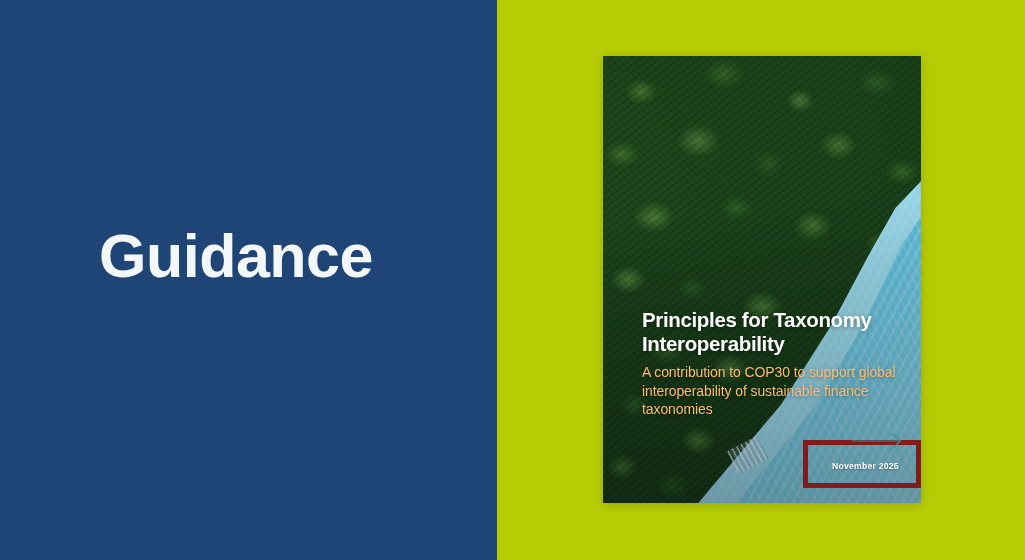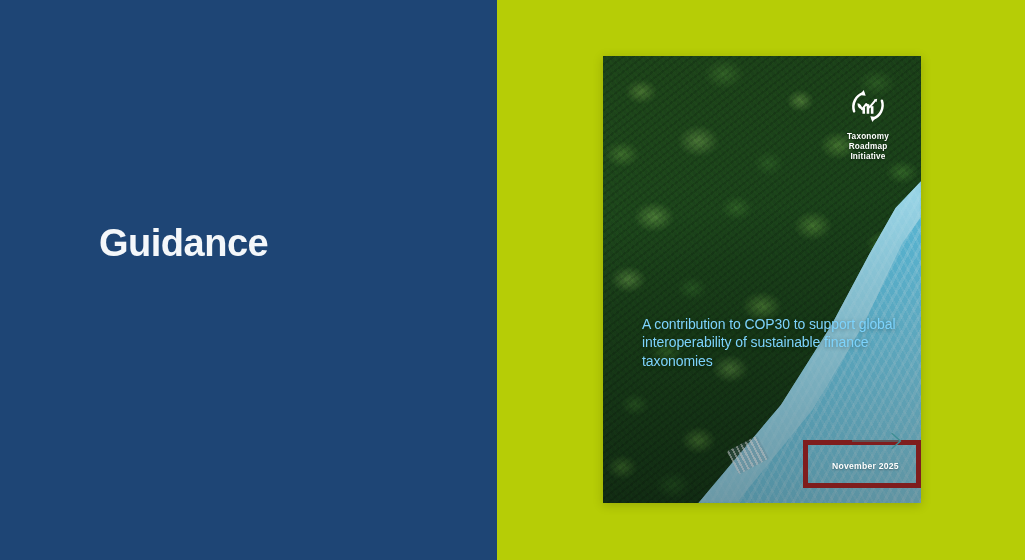--- a/index.html
+++ b/index.html
@@ -13,21 +13,21 @@
   
   .panel-left {
     width:497px; height:560px;
     background:#1e4575;
     position:relative;
     flex:0 0 497px;
   }
   .guidance-title {
     position:absolute;
     left:99px; top:224px;
-    font-size:38px;
+    font-size:61px;
     font-weight:bold;
     color:#f4f7fa;
     letter-spacing:-0.5px;
     line-height:1.05;
     white-space:nowrap;
   }
 
   
   .panel-right {
     width:528px; height:560px;
@@ -145,21 +145,21 @@
     font-weight:bold;
     color:#ffffff;
     line-height:1.18;
     letter-spacing:-0.35px;
     text-shadow:0 1px 4px rgba(0,0,0,.35);
   }
   .cover-subtitle {
     margin-top:7px;
     font-size:14px;
     font-weight:400;
-    color:#7dd3fc;
+    color:#fdba74;
     line-height:1.32;
     letter-spacing:-0.1px;
     text-shadow:0 1px 4px rgba(0,0,0,.35);
   }
 
   
   .date-badge {
     position:absolute;
     left:803px; top:440px;
     width:118px; height:48px;
@@ -196,45 +196,23 @@
 
     <div class="cover">
 
       <div class="canopy"></div>
       <div class="canopy-speckle"></div>
       <div class="river"></div>
       <div class="river-edge"></div>
       <div class="dock"></div>
       <div class="canopy-shade"></div>
 
-      <div class="logo">
-        <svg class="logo-mark" viewBox="0 0 48 48">
-          <g fill="none" stroke="#ffffff" stroke-width="2.6" stroke-linecap="round">
-            <path d="M9.5 29.5 A15 15 0 0 1 19 10.6"></path>
-            <path d="M38.5 18.5 A15 15 0 0 1 29 37.4"></path>
-          </g>
-          <path d="M19.5 7.2 L21.6 13.2 L15.3 12.6 Z" fill="#ffffff"></path>
-          <path d="M28.5 40.8 L26.4 34.8 L32.7 35.4 Z" fill="#ffffff"></path>
-          <g fill="#ffffff">
-            <rect x="18.2" y="25.5" width="2.7" height="6.6"></rect>
-            <rect x="22.6" y="22.2" width="2.7" height="9.9"></rect>
-            <rect x="27.0" y="24.2" width="2.7" height="7.9"></rect>
-          </g>
-          <path d="M17.8 27.4 L22.0 22.0 L25.6 25.4 L31.4 18.4" fill="none" stroke="#ffffff" stroke-width="2.1" stroke-linecap="round" stroke-linejoin="round"></path>
-          <path d="M30.2 17.2 L33.6 16.4 L32.9 20.1 Z" fill="#ffffff"></path>
-          <path d="M13.0 21.0 q4.4 .6 5.2 6.0 q-5.0 .4 -5.2 -6.0 Z" fill="#ffffff"></path>
-        </svg>
-        <div class="logo-text">
-          <div>Taxonomy</div>
-          <div>Roadmap</div>
-          <div>Initiative</div>
-        </div>
-      </div>
 
       <div class="cover-text">
+        <div class="cover-title">Principles for Taxonomy Interoperability</div>
         <div class="cover-subtitle">A contribution to COP30 to support global interoperability of sustainable finance taxonomies</div>
       </div>
 
     </div>
 
   </div>
 
   <div class="date-badge">
     <span class="date-label">November 2025</span>
   </div>

